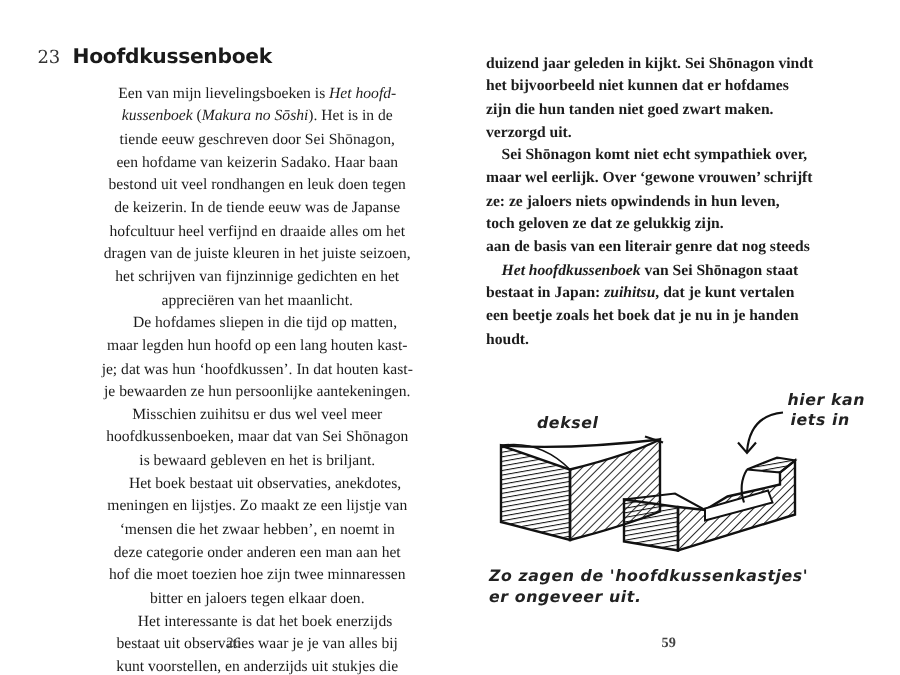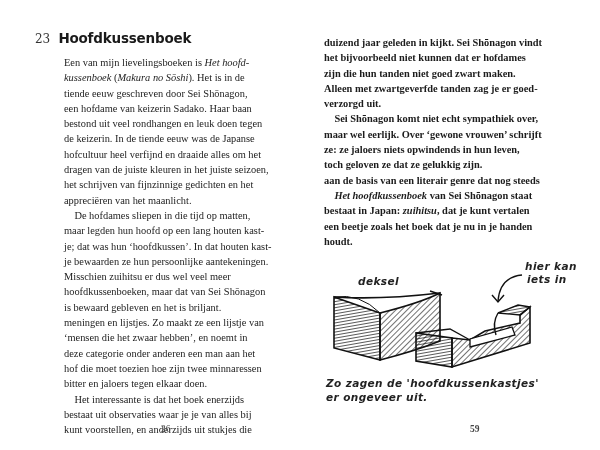--- a/index.html
+++ b/index.html
@@ -1,28 +1,28 @@
 <!DOCTYPE html>
 <html><head>
 <meta charset="utf-8">
 <style>
   html, body { margin: 0; padding: 0; background: #ffffff; }
   body { width: 600px; height: 450px; position: relative; overflow: hidden; color: #1a1a1a; }
   .page { position: absolute; top: 0; height: 450px; }
-  .page-left { left: 14px; width: 300px; }
+  .page-left { left: 4px; width: 300px; text-align: center; }
   .page-right { left: 300px; width: 300px; font-weight: bold; }
   .chapter-heading { position: absolute; left: 21px; top: 30px; font-family: "DejaVu Sans", sans-serif; font-weight: bold; font-size: 13.5px; white-space: nowrap; letter-spacing: -0.2px; }
   .chapter-num { font-weight: normal; font-family: "DejaVu Serif", serif; font-size: 12px; margin-right: 4px; color: #333; }
   .text-block { position: absolute; font-family: "Liberation Serif", serif; font-size: 10.4px; line-height: 15.3px; color: #1c1c1c; }
   .text-block .line { white-space: nowrap; display: block; height: 15.3px; }
   .left-text { left: 50px; top: 55px; width: 235px; }
   .right-text { left: 24px; top: 35px; width: 245px; }
   .page-num { position: absolute; top: 424px; font-family: "Liberation Serif", serif; font-size: 9.5px; color: #444; }
   .left-num { left: 147px; }
-  .right-num { left: 141px; margin-left: 29px; }
+  .right-num { left: 141px; }
   .illustration { position: absolute; left: 20px; top: 255px; width: 270px; height: 150px; }
   .hand { font-family: "DejaVu Sans", sans-serif; font-style: italic; font-size: 10.5px; fill: #222; letter-spacing: 0.4px; }
   i, em { font-style: italic; }
 </style>
 </head>
 <body>
 
 <div class="page page-left">
   <div class="chapter-heading">
     <span class="chapter-num">23</span>
@@ -39,38 +39,38 @@
       <span class="line"><span>dragen van de juiste kleuren in het juiste seizoen,</span></span>
       <span class="line"><span>het schrijven van fijnzinnige gedichten en het</span></span>
       <span class="line"><span>appreciëren van het maanlicht.</span></span>
       <span class="line"><span> De hofdames sliepen in die tijd op matten,</span></span>
       <span class="line"><span>maar legden hun hoofd op een lang houten kast-</span></span>
       <span class="line"><span>je; dat was hun ‘hoofdkussen’. In dat houten kast-</span></span>
       <span class="line"><span>je bewaarden ze hun persoonlijke aantekeningen.</span></span>
       <span class="line"><span>Misschien zuihitsu er dus wel veel meer</span></span>
       <span class="line"><span>hoofdkussenboeken, maar dat van Sei Shōnagon</span></span>
       <span class="line"><span>is bewaard gebleven en het is briljant.</span></span>
+      <span class="line"><span> Het boek bestaat uit observaties, anekdotes,</span></span>
       <span class="line"><span>meningen en lijstjes. Zo maakt ze een lijstje van</span></span>
       <span class="line"><span>‘mensen die het zwaar hebben’, en noemt in</span></span>
       <span class="line"><span>deze categorie onder anderen een man aan het</span></span>
       <span class="line"><span>hof die moet toezien hoe zijn twee minnaressen</span></span>
       <span class="line"><span>bitter en jaloers tegen elkaar doen.</span></span>
       <span class="line"><span> Het interessante is dat het boek enerzijds</span></span>
       <span class="line"><span>bestaat uit observaties waar je je van alles bij</span></span>
       <span class="line"><span>kunt voorstellen, en anderzijds uit stukjes die</span></span>
     </div>
   <div class="page-num left-num">26</div>
 </div>
 
 <div class="page page-right">
   <div class="text-block right-text" id="right-text">
       <span class="line"><span>duizend jaar geleden in kijkt. Sei Shōnagon vindt</span></span>
       <span class="line"><span>het bijvoorbeeld niet kunnen dat er hofdames</span></span>
       <span class="line"><span>zijn die hun tanden niet goed zwart maken.</span></span>
-      <span class="line"><span>Alleen met zwartgeverfde tanden zag je er goed-</span></span>
       <span class="line"><span>verzorgd uit.</span></span>
       <span class="line"><span> Sei Shōnagon komt niet echt sympathiek over,</span></span>
       <span class="line"><span>maar wel eerlijk. Over ‘gewone vrouwen’ schrijft</span></span>
       <span class="line"><span>ze: ze jaloers niets opwindends in hun leven,</span></span>
       <span class="line"><span>toch geloven ze dat ze gelukkig zijn.</span></span>
       <span class="line"><span>aan de basis van een literair genre dat nog steeds</span></span>
       <span class="line"><span> </span><i>Het hoofdkussenboek</i><span> van Sei Shōnagon staat</span></span>
       <span class="line"><span>bestaat in Japan: </span><i>zuihitsu</i><span>, dat je kunt vertalen</span></span>
       <span class="line"><span>een beetje zoals het boek dat je nu in je handen</span></span>
       <span class="line"><span>houdt.</span></span>

